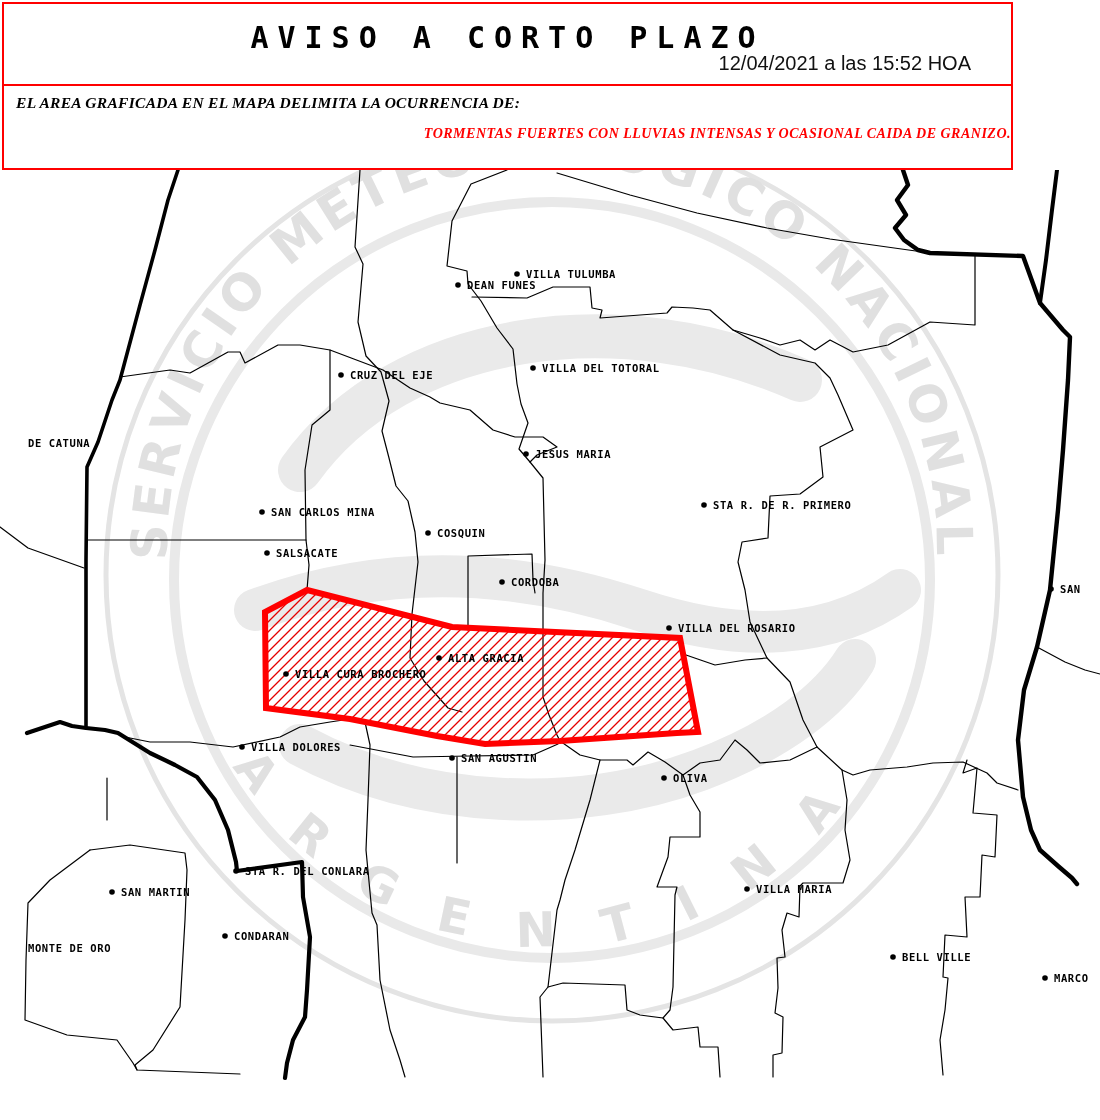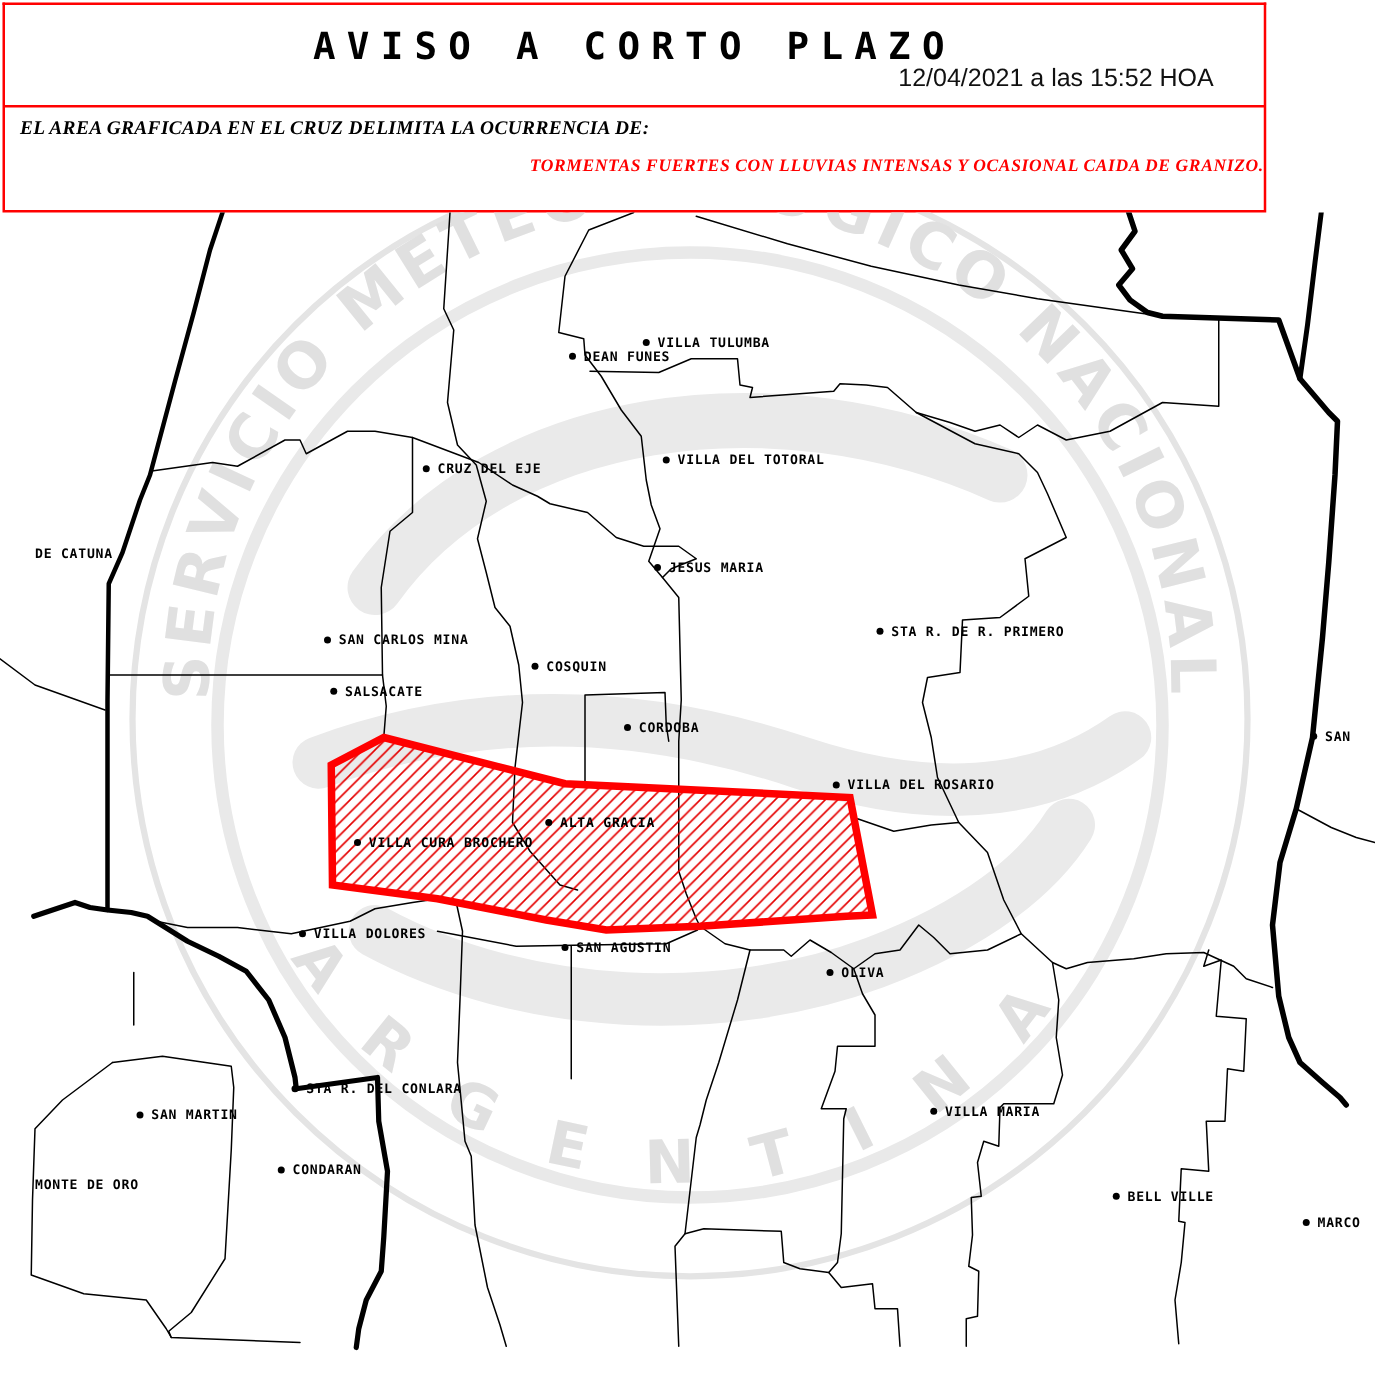--- a/index.html
+++ b/index.html
@@ -28,21 +28,21 @@
 <body>
 
 <div id="stage">
 
   <div class="hdr-box" id="box-title">
     <h1 id="page-title">AVISO A CORTO PLAZO</h1>
     <div id="timestamp">12/04/2021 a las 15:52 HOA</div>
   </div>
 
   <div class="hdr-box" id="box-notice">
-    <div id="notice-intro">EL AREA GRAFICADA EN EL CRUZ DELIMITA LA OCURRENCIA DE:</div>
+    <div id="notice-intro">EL AREA GRAFICADA EN EL MAPA DELIMITA LA OCURRENCIA DE:</div>
     <div id="notice-warning">TORMENTAS FUERTES CON LLUVIAS INTENSAS Y OCASIONAL CAIDA DE GRANIZO.</div>
   </div>
 
   <svg id="map-svg" width="1100" height="950" viewBox="0 170 1100 950" xmlns="http://www.w3.org/2000/svg">
     <defs>
       <pattern id="hatchP" width="10" height="10" patternUnits="userSpaceOnUse">
         <path d="M0,10 L10,0 M-2.5,2.5 L2.5,-2.5 M7.5,12.5 L12.5,7.5" stroke="#e50000" stroke-width="1.3"></path>
       </pattern>
       <path id="wm-top-arc" d="M167,549 A385,385 0 0 1 937,549" fill="none"></path>
       <path id="wm-bottom-arc" d="M225,749 A370,370 0 0 0 879,749" fill="none"></path>

